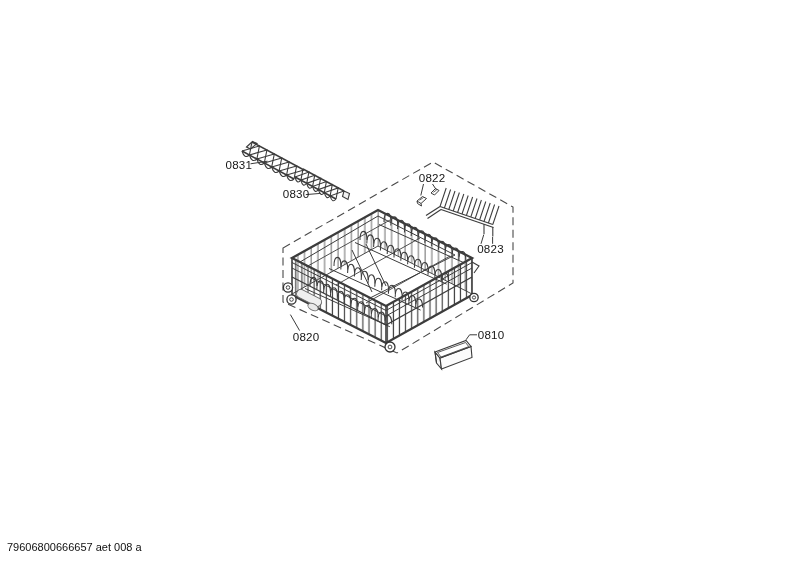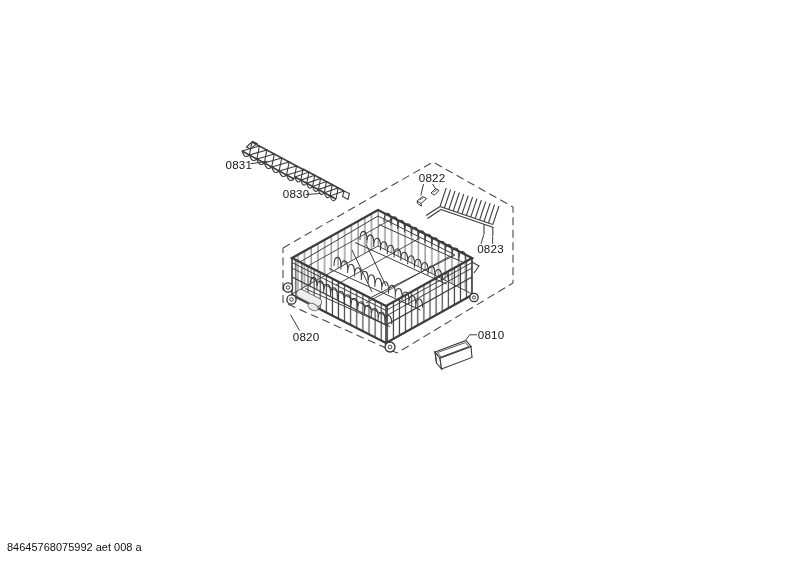--- a/index.html
+++ b/index.html
@@ -229,14 +229,14 @@
     <g>
       <text class="lbl" x="225.5" y="168.5">0831</text>
       <text class="lbl" x="282.8" y="198.2">0830</text>
       <text class="lbl" x="418.8" y="181.8">0822</text>
       <text class="lbl" x="477.2" y="252.8">0823</text>
       <text class="lbl" x="292.8" y="340.8">0820</text>
       <text class="lbl" x="477.8" y="339">0810</text>
     </g>
   </svg>
 
-  <div class="doc-code">84645768075992 aet 008 a</div>
+  <div class="doc-code">79606800666657 aet 008 a</div>
 </div>
 
 </body></html>

